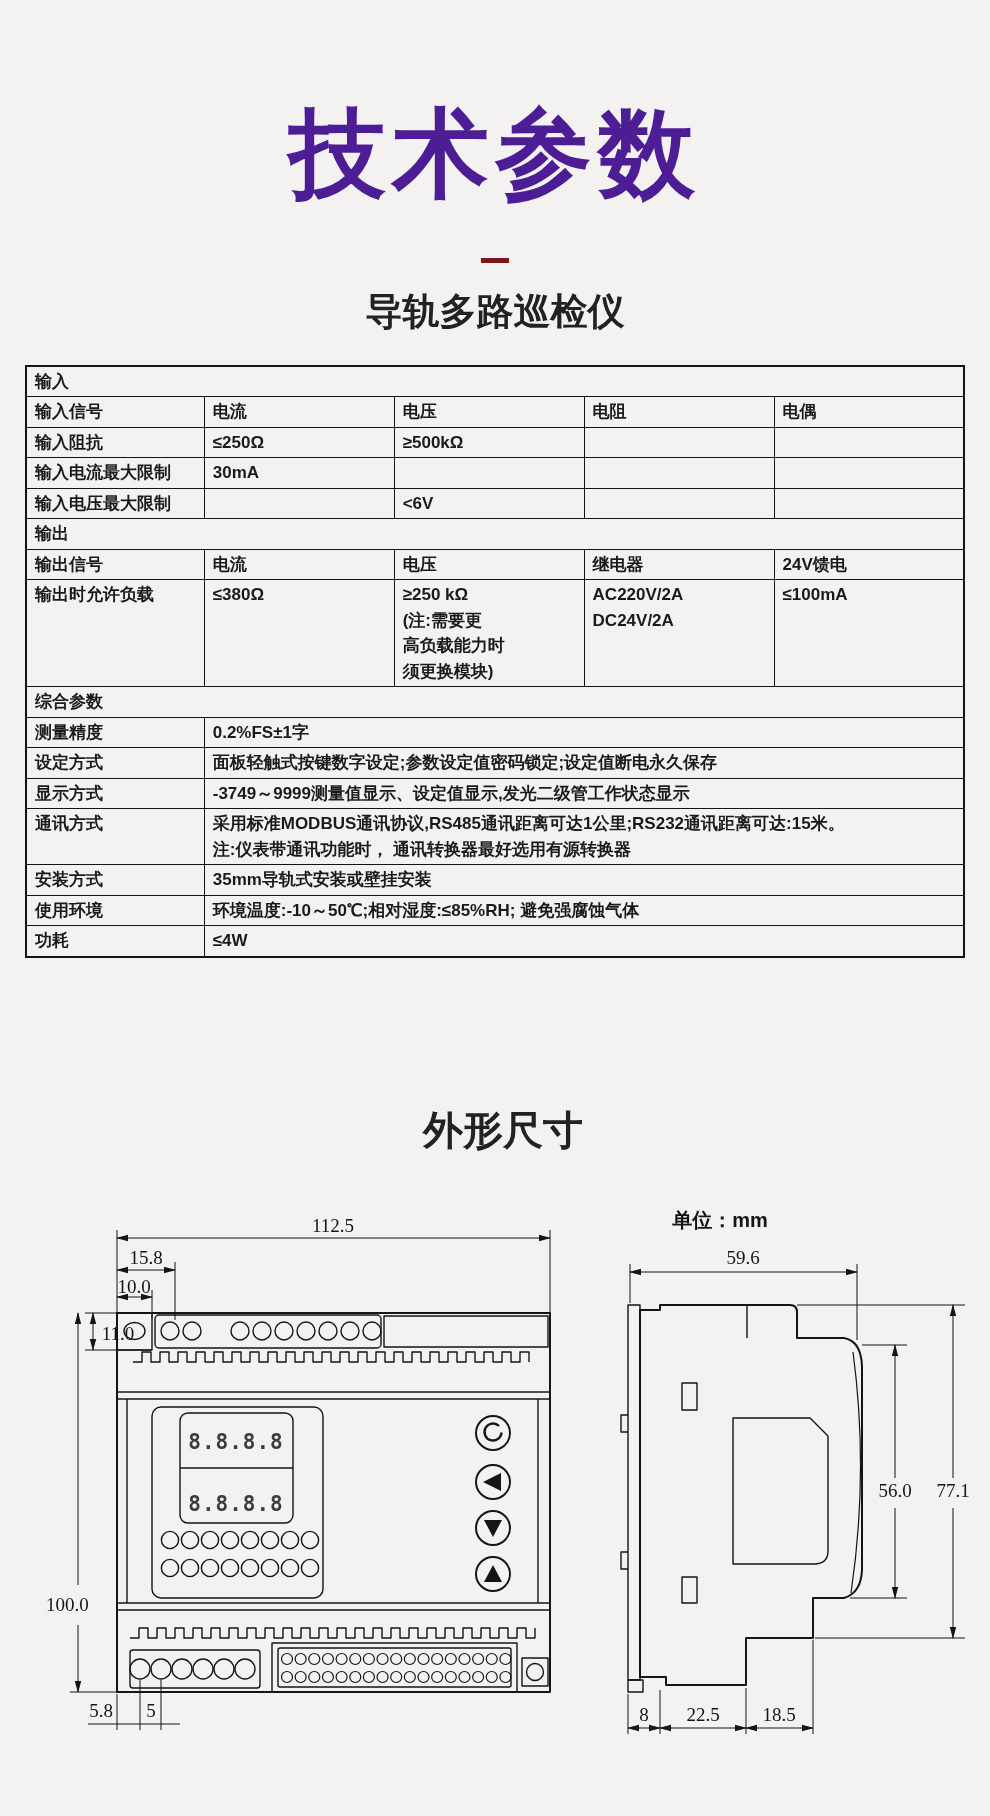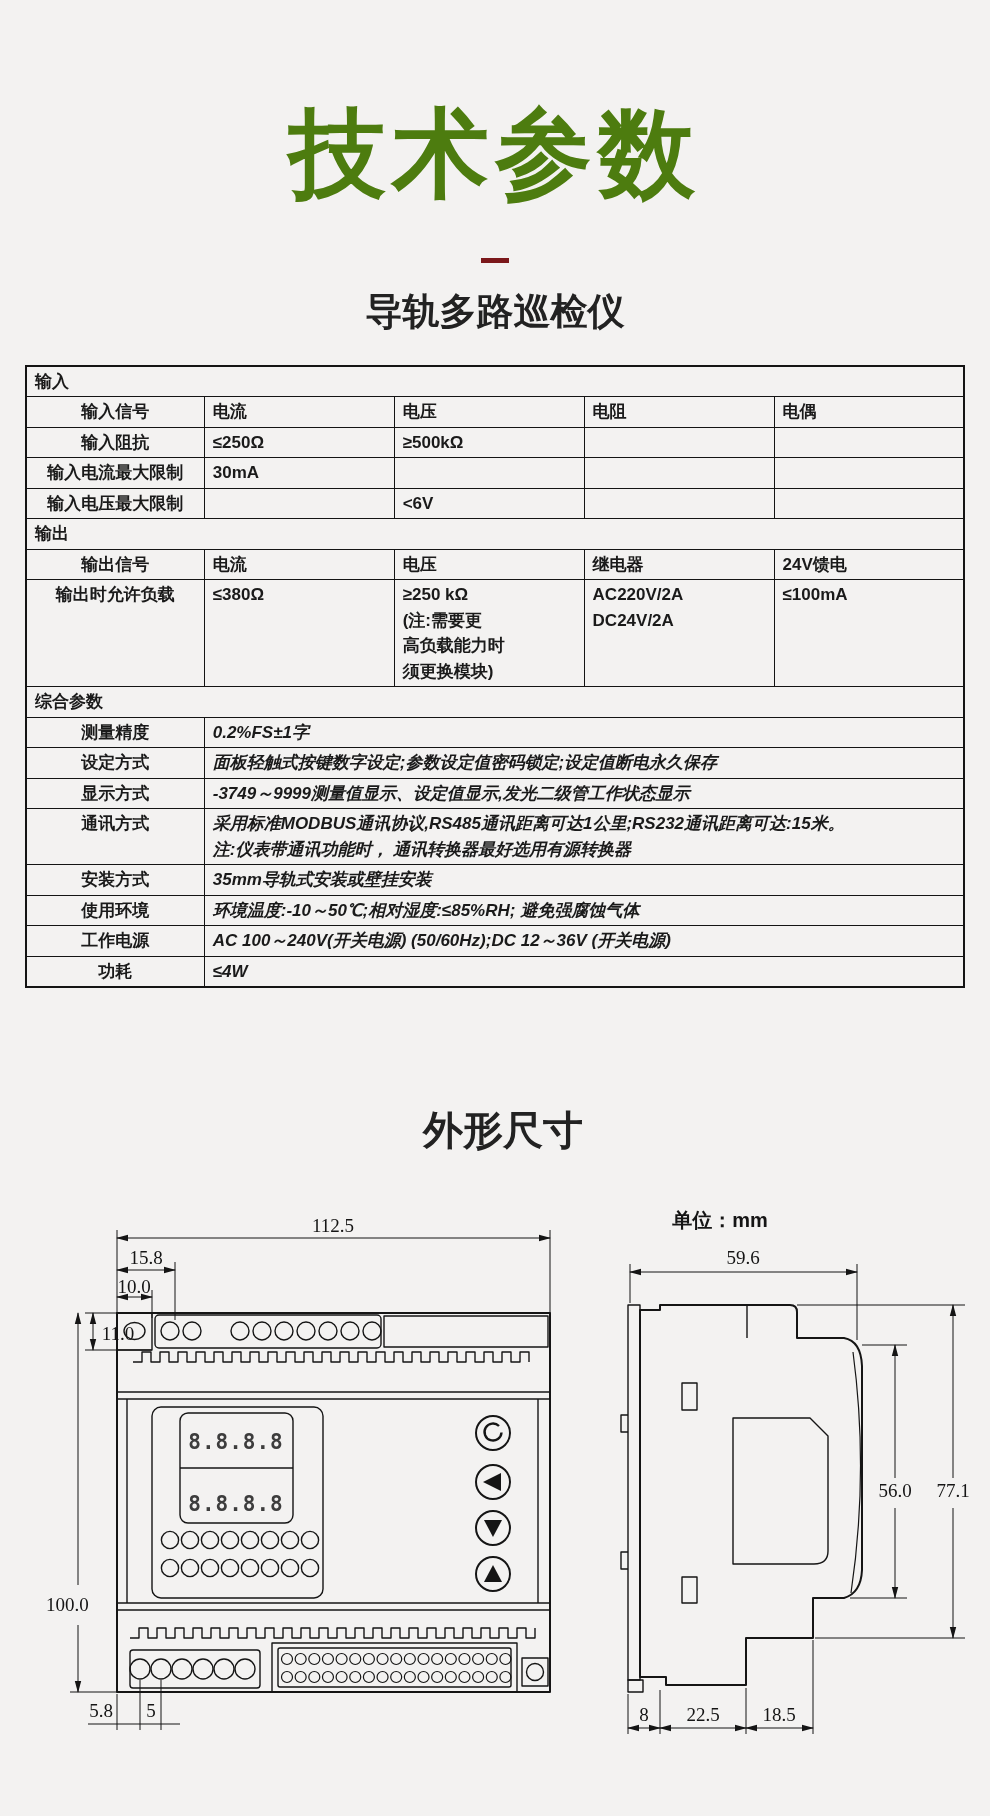--- a/index.html
+++ b/index.html
@@ -1,26 +1,26 @@
 <!DOCTYPE html>
 <html><head>
 <meta charset="utf-8">
 <style>
   html,body{margin:0;padding:0;}
   body{width:990px;height:1816px;background:#f3f2f1;font-family:"Liberation Sans",sans-serif;color:#1c1c1c;overflow:hidden;}
   .page{position:relative;width:990px;height:1816px;}
-  .main-title{margin:0;padding-top:98px;text-align:center;font-size:97px;font-weight:900;letter-spacing:6px;color:#4d7c0f;line-height:1.15;}
+  .main-title{margin:0;padding-top:98px;text-align:center;font-size:97px;font-weight:900;letter-spacing:6px;color:#4c1d95;line-height:1.15;}
   .title-dash{width:28px;height:5px;margin:48px auto 0;}
   .subtitle{margin:24px 0 0;text-align:center;font-size:37px;font-weight:700;color:#222;}
   table.spec{width:940px;margin:28px auto 0;border-collapse:collapse;border:2.5px solid #141414;table-layout:fixed;background:transparent;}
   table.spec td{border:1.5px solid #141414;font-size:17px;font-weight:700;padding:2px 8px;line-height:1.5;white-space:pre-line;vertical-align:top;color:#1a1a1a;}
   td.sec{text-align:left;}
-  td.lab{text-align:center;font-family:Liberation Serif, serif;}
+  td.lab{text-align:left;font-family:Liberation Serif, serif;}
   td.val{text-align:left;}
-  td.wide{text-align:left;font-style:italic;}
+  td.wide{text-align:left;}
   .dims-title{position:absolute;top:1103px;left:8px;width:990px;text-align:center;font-size:40px;font-weight:700;margin:0;color:#222;}
   .drawings{position:absolute;top:1200px;left:0;width:990px;height:616px;}
   .drawings svg{position:absolute;top:0;}
   svg text{font-family:"Liberation Serif","DejaVu Serif",serif;font-size:19px;fill:#151515;}
   svg text.cn{font-family:"Liberation Sans","DejaVu Sans",sans-serif;font-weight:600;font-size:20px;}
   svg text.seg{font-family:"DejaVu Sans Mono",monospace;font-weight:700;font-size:21px;fill:#3d3d3d;letter-spacing:1px;}
   .outline{fill:none;stroke:#151515;stroke-width:2;stroke-linejoin:round;}
   .inner{fill:none;stroke:#151515;stroke-width:1.4;stroke-linejoin:round;}
   .thin{fill:none;stroke:#151515;stroke-width:1;}
 </style>
@@ -114,24 +114,20 @@
           <td colspan="4" class="wide">采用标准MODBUS通讯协议,RS485通讯距离可达1公里;RS232通讯距离可达:15米。
 注:仪表带通讯功能时， 通讯转换器最好选用有源转换器</td>
         </tr>
         <tr>
           <td class="lab">安装方式</td>
           <td colspan="4" class="wide">35mm导轨式安装或壁挂安装</td>
         </tr>
         <tr>
           <td class="lab">使用环境</td>
           <td colspan="4" class="wide">环境温度:-10～50℃;相对湿度:≤85%RH; 避免强腐蚀气体</td>
-        </tr>
-        <tr>
-          <td class="lab">工作电源</td>
-          <td colspan="4" class="wide">AC 100～240V(开关电源) (50/60Hz);DC 12～36V (开关电源)</td>
         </tr>
         <tr>
           <td class="lab">功耗</td>
           <td colspan="4" class="wide">≤4W</td>
         </tr>
       </tbody>
   </table>
 
   <h2 class="dims-title">外形尺寸</h2>
 

